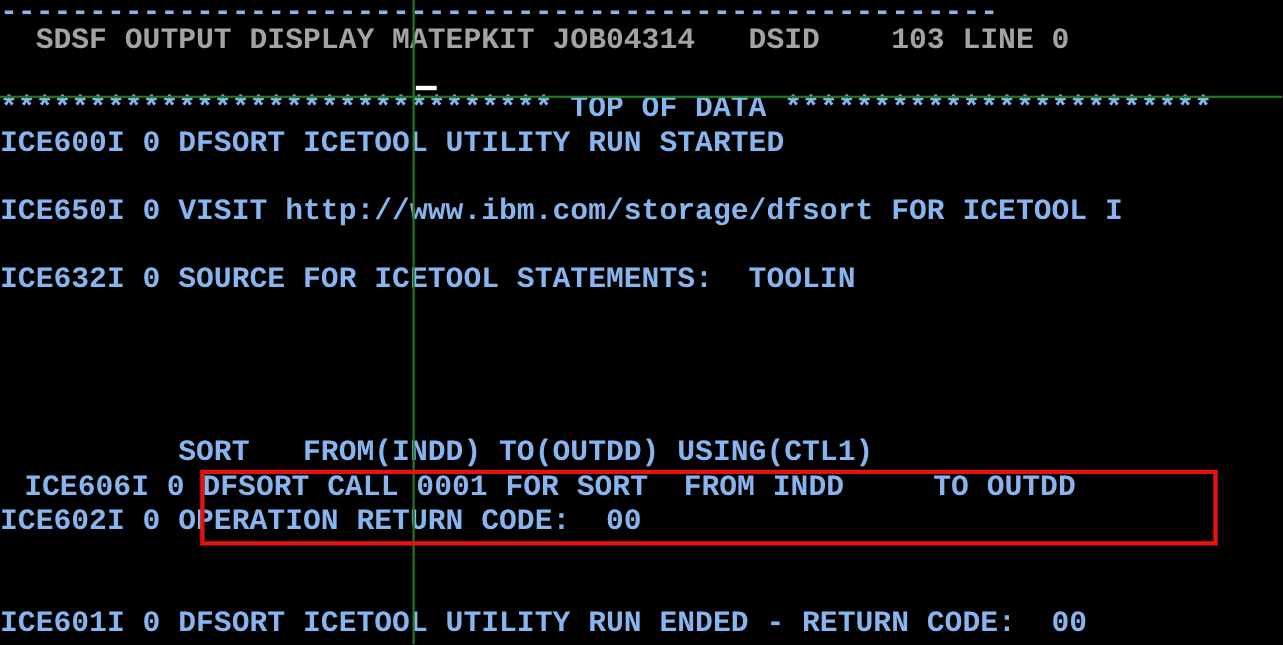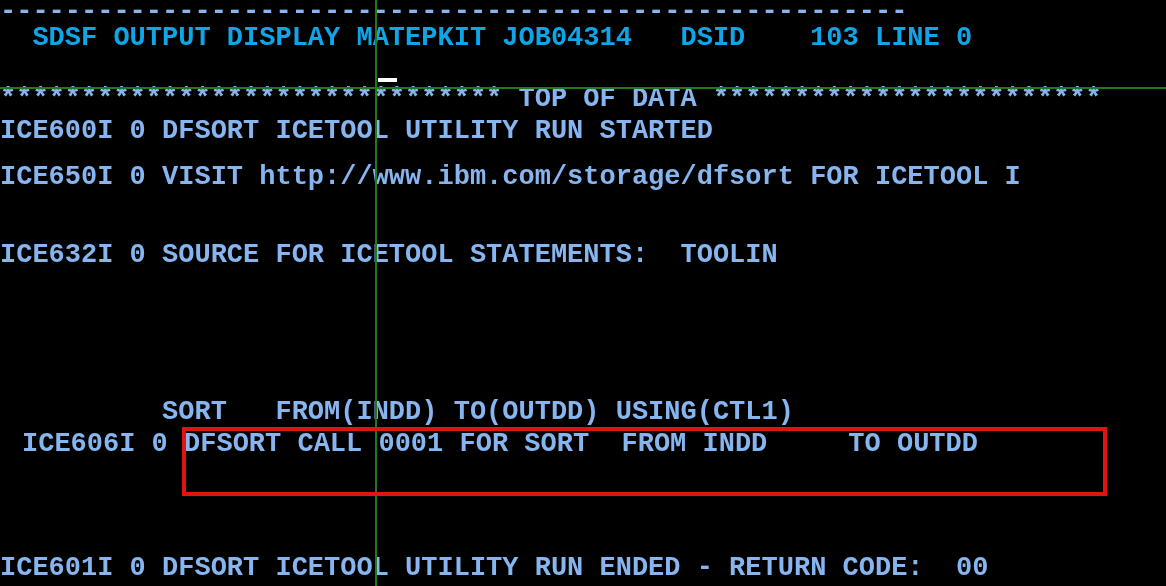--- a/index.html
+++ b/index.html
@@ -30,21 +30,21 @@
     white-space: pre;
     font-family: "Liberation Mono", "DejaVu Sans Mono", monospace;
     font-size: 27px;
     line-height: 32px;
     letter-spacing: 0px;
     font-weight: 700;
     -webkit-font-smoothing: none;
   }
 
   .c-blue  { color: #86b5ef; }
-  .c-white { color: #0ea5e9; }
+  .c-white { color: #a3a3a3; }
 
   
   .rule-h {
     position: absolute;
     left: 0;
     width: 1166px;
     height: 2px;
     background: #1e7a1e;
   }
   .rule-v {
@@ -83,37 +83,38 @@
 
 
   <div class="cursor" style="left:378px; top:78px;"></div>
 
   <div class="scr-line c-blue" style="top:83px;text-align:center;">******************************* TOP OF DATA ************************</div>
 
   <div class="scr-line c-blue" style="top:115px;">ICE600I 0 DFSORT ICETOOL UTILITY RUN STARTED</div>
 
   <div class="scr-line c-blue" style="top:146px;"></div>
 
-  <div class="scr-line c-blue" style="top:161px;text-align:center;">ICE650I 0 VISIT http://www.ibm.com/storage/dfsort FOR ICETOOL I</div>
+  <div class="scr-line c-blue" style="top:177px;text-align:center;">ICE650I 0 VISIT http://www.ibm.com/storage/dfsort FOR ICETOOL I</div>
 
   <div class="scr-line c-blue" style="top:208px;"></div>
 
   <div class="scr-line c-blue" style="top:239px;">ICE632I 0 SOURCE FOR ICETOOL STATEMENTS:  TOOLIN</div>
 
   <div class="scr-line c-blue" style="top:270px;"></div>
 
   <div class="scr-line c-blue" style="top:301px;"></div>
 
 
   <div class="scr-line c-blue" style="top:364px;"></div>
 
   <div class="scr-line c-blue" style="top:396px;">          SORT   FROM(INDD) TO(OUTDD) USING(CTL1)</div>
 
   <div class="scr-line c-blue" style="top:428px;margin-left:22px;">ICE606I 0 DFSORT CALL 0001 FOR SORT  FROM INDD     TO OUTDD</div>
 
+  <div class="scr-line c-blue" style="top:459px;">ICE602I 0 OPERATION RETURN CODE:  00</div>
 
   <div class="scr-line c-blue" style="top:490px;"></div>
 
   <div class="scr-line c-blue" style="top:521px;"></div>
 
   <div class="scr-line c-blue" style="top:552px;">ICE601I 0 DFSORT ICETOOL UTILITY RUN ENDED - RETURN CODE:  00</div>
 
   <div class="rule-h" style="top:87px;"></div>
 
   <div class="rule-v" style="left:375px;"></div>

